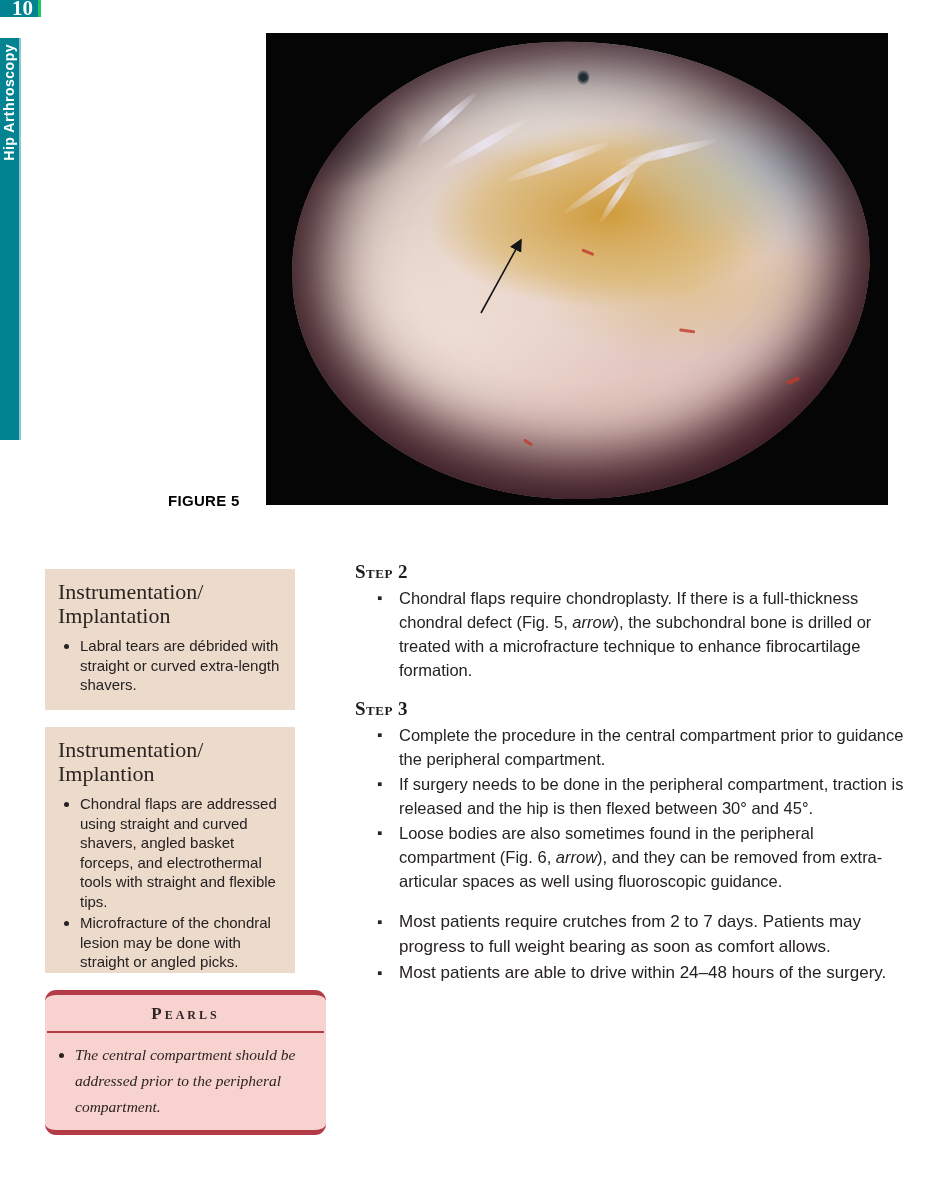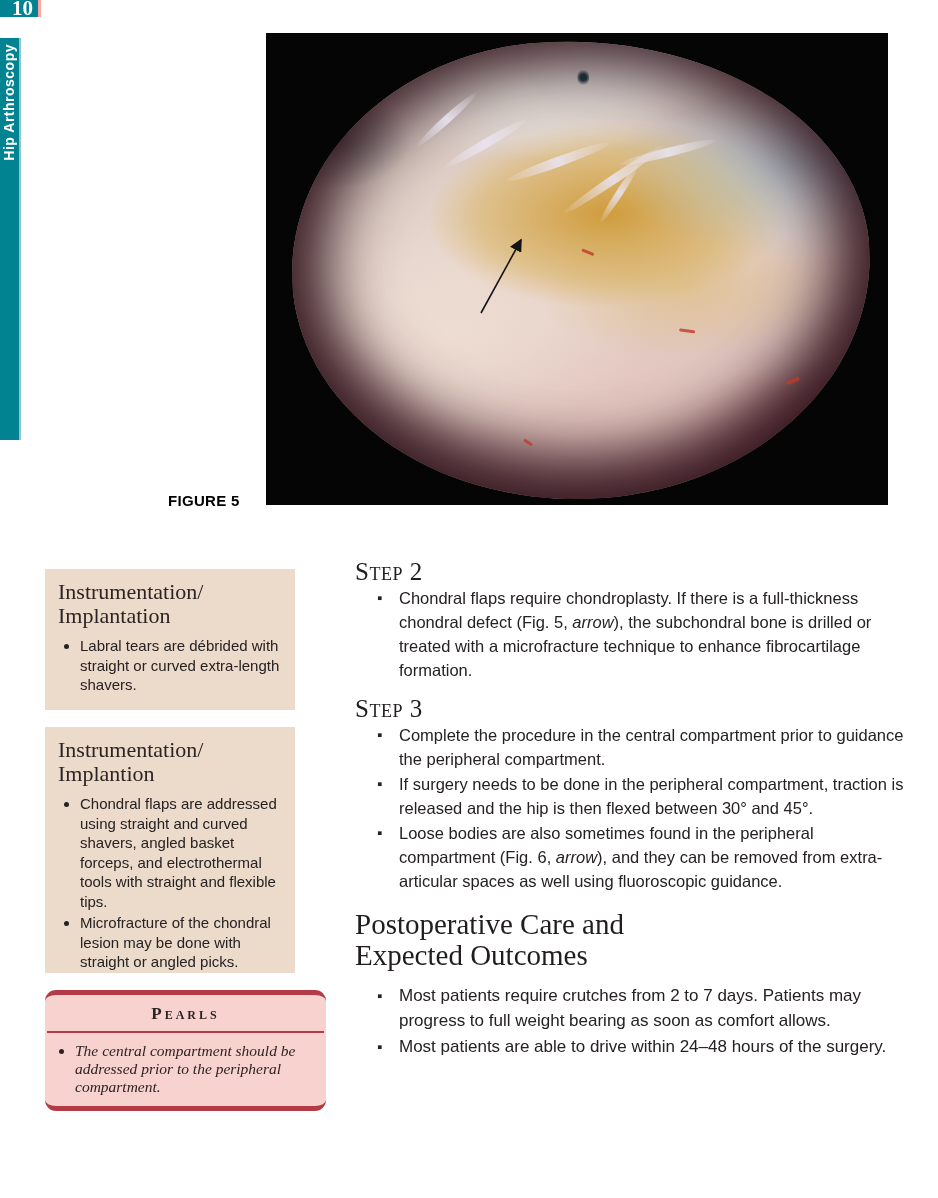--- a/index.html
+++ b/index.html
@@ -1,21 +1,21 @@
 <!DOCTYPE html>
 <html><head>
 <meta charset="utf-8">
 <style>
   html,body{margin:0;padding:0;background:#ffffff;}
   .page{position:relative;width:938px;height:1198px;background:#ffffff;overflow:hidden;
         font-family:"Liberation Sans",sans-serif;color:#262123;}
 
   
   .pagenum-tab{position:absolute;left:0;top:0;width:38px;height:17px;background:#018391;
-               border-right:3px solid #fca5a5;display:flex;align-items:center;justify-content:flex-end;}
+               border-right:3px solid #22c55e;display:flex;align-items:center;justify-content:flex-end;}
   .pagenum-tab span{font-family:"Liberation Serif",serif;font-weight:bold;color:#ffffff;
                     font-size:21px;padding-right:5px;}
   .chapter-tab{position:absolute;left:0;top:38px;width:19px;height:402px;background:#018391;
                border-right:2px solid #8ec6cd;}
   .chapter-tab .vtext{position:absolute;top:6px;left:1px;writing-mode:vertical-rl;
                transform:rotate(180deg);color:#ffffff;font-weight:bold;font-size:14px;
                letter-spacing:0.5px;white-space:nowrap;}
 
   
   .fig-img{position:absolute;left:266px;top:33px;width:622px;height:472px;background:#060505;overflow:hidden;}
@@ -53,26 +53,26 @@
   .box-1{top:569px;height:141px;}
   .box-2{top:727px;height:246px;}
 
   .pearls{position:absolute;left:45px;top:990px;width:281px;box-sizing:border-box;background:#f8d2ce;
           border-top:5px solid #b23b46;border-bottom:5px solid #b23b46;padding:0;border-radius:11px;}
   .pearls-head{text-align:center;font-family:"Liberation Serif",serif;font-variant:small-caps;
                font-weight:bold;font-size:17px;letter-spacing:3px;color:#2b2423;
                padding:9px 0 7px 0;border-bottom:2px solid #b23b46;margin:0 2px;}
   .pearls ul{padding:9px 10px 10px 30px;}
   .pearls li{font-family:"Liberation Serif",serif;font-style:italic;font-size:15.5px;
-             line-height:18px;list-style-type:disc;color:#2b2423;}
+             line-height:26px;list-style-type:disc;color:#2b2423;}
 
   
   .right-col{position:absolute;left:355px;top:561px;width:556px;}
-  .step-label{font-family:"Liberation Serif",serif;font-variant:small-caps;font-weight:normal;
-              font-size:25px;line-height:22px;color:#211d1e;letter-spacing:0.5px;}
+  .step-label{font-family:"Liberation Serif",serif;font-variant:small-caps;font-weight:bold;
+              font-size:19px;line-height:22px;color:#211d1e;letter-spacing:0.5px;}
   ul.sq{margin:3px 0 16px 0;padding:0;list-style:none;}
   ul.sq li{position:relative;font-size:16.5px;line-height:24px;padding-left:44px;margin:0 0 1px 0;}
   ul.sq li::before{content:"\25AA";position:absolute;left:22px;top:0;font-size:15px;color:#262123;}
   .postop-title{margin:8px 0 12px 0;font-family:"Liberation Serif",serif;font-weight:normal;
                 font-size:29px;line-height:31px;color:#211d1e;}
   ul.sq2{margin:0;padding:0;list-style:none;}
   ul.sq2 li{position:relative;font-size:17px;line-height:25px;padding-left:44px;margin:0 0 1px 0;}
   ul.sq2 li::before{content:"\25AA";position:absolute;left:22px;top:0;font-size:15px;color:#262123;}
   em{font-style:italic;}
 </style>
@@ -148,23 +148,19 @@
       <li>Chondral flaps require chondroplasty. If there is a full-thickness chondral defect (Fig. 5, <em>arrow</em>), the subchondral bone is drilled or treated with a microfracture technique to enhance fibrocartilage formation.</li>
     </ul>
 
     <div class="step-label">Step 3</div>
     <ul class="sq">
       <li>Complete the procedure in the central compartment prior to guidance the peripheral compartment.</li>
       <li>If surgery needs to be done in the peripheral compartment, traction is released and the hip is then flexed between 30° and 45°.</li>
       <li>Loose bodies are also sometimes found in the peripheral compartment (Fig. 6, <em>arrow</em>), and they can be removed from extra-articular spaces as well using fluoroscopic guidance.</li>
     </ul>
 
-    <h1 class="postop-title">
-      <span>Postoperative Care and</span><br>
-      <span>Expected Outcomes</span>
-    </h1>
     <ul class="sq2">
       <li>Most patients require crutches from 2 to 7 days. Patients may progress to full weight bearing as soon as comfort allows.</li>
       <li>Most patients are able to drive within 24–48 hours of the surgery.</li>
     </ul>
 
   </div>
 </div>
 
 </body></html>

